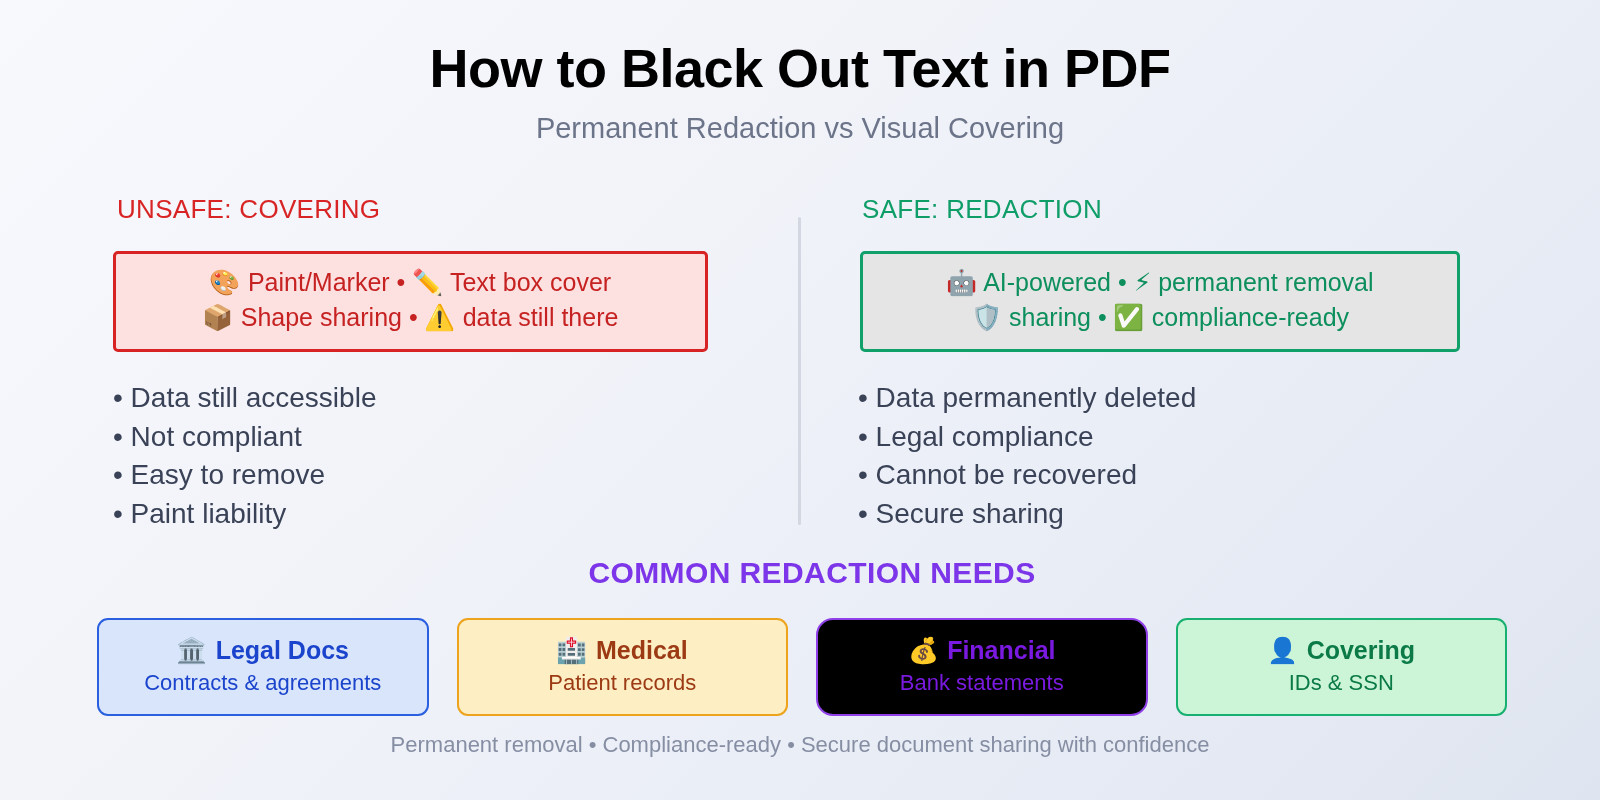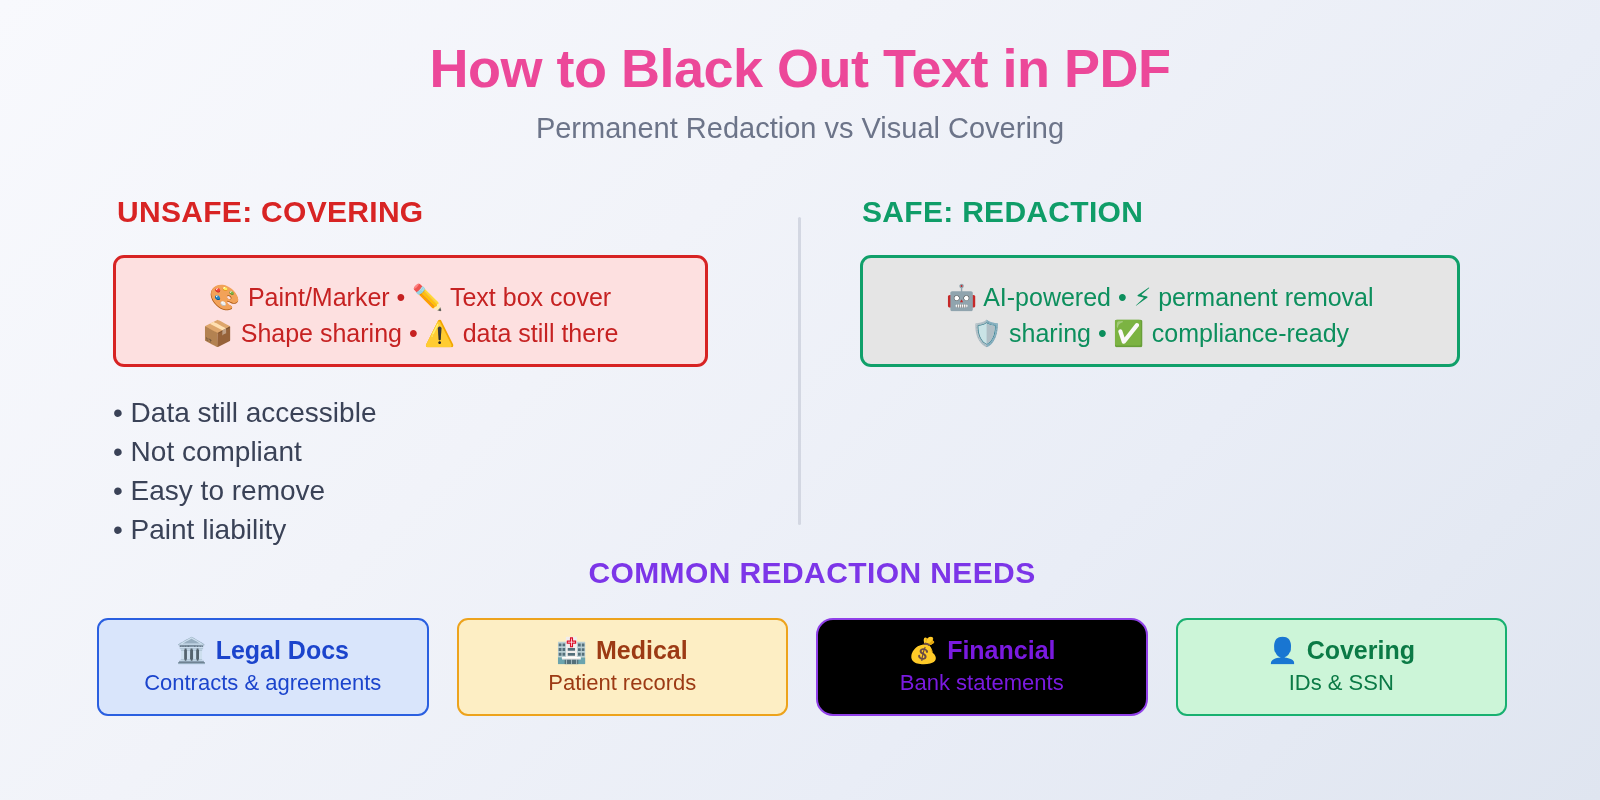--- a/index.html
+++ b/index.html
@@ -24,21 +24,21 @@
   .header {
     position: absolute;
     top: 40px;
     left: 0;
     width: 1600px;
     text-align: center;
   }
   .title {
     font-size: 54px;
     font-weight: bold;
-    color: #ec4899;
+    color: #000000;
     letter-spacing: -0.5px;
     line-height: 1.05;
     margin: 0;
   }
   .subtitle {
     font-size: 29px;
     color: #6c7489;
     margin-top: 16px;
     line-height: 1.1;
   }
@@ -63,33 +63,33 @@
     position: absolute;
     left: 798px;
     top: 22px;
     width: 3px;
     height: 308px;
     background: #d3d7e2;
     border-radius: 2px;
   }
 
   .col-heading {
-    font-size: 30px;
-    font-weight: bold;
+    font-size: 26px;
+    font-weight: normal;
     letter-spacing: 0.3px;
     margin: 0 0 27px 22px;
     line-height: 1.1;
   }
   .col-heading.unsafe { color: #d82424; }
   .col-heading.safe   { color: #0f9d68; }
 
   .tag-box {
     box-sizing: border-box;
-    border-radius: 11px;
-    padding: 22px 16px 13px 16px;
+    border-radius: 5px;
+    padding: 11px 16px 13px 16px;
     text-align: center;
     font-size: 25px;
     line-height: 1.42;
   }
   .tag-box.unsafe {
     width: 595px;
     margin-left: 18px;
     background: #fde0e0;
     border: 3px solid #d72323;
     color: #c62222;
@@ -231,20 +231,26 @@
         </div>
         <div class="tag-line">
           <span class="emoji">🛡️</span>
           <span>sharing</span>
           <span>•</span>
           <span class="emoji">✅</span>
           <span>compliance-ready</span>
         </div>
       </div>
 
+      <ul class="bullets">
+        <li>• Data permanently deleted</li>
+        <li>• Legal compliance</li>
+        <li>• Cannot be recovered</li>
+        <li>• Secure sharing</li>
+      </ul>
     </div>
   </div>
 
   <div class="needs-heading" style="color: rgb(124, 53, 232);">COMMON REDACTION NEEDS</div>
 
   <div class="cards">
     <div class="card" style="background: rgb(217, 229, 251); border-color: rgb(42, 95, 224); color: rgb(27, 68, 204);">
       <div class="card-title">
         <span class="card-icon">🏛️</span><span>Legal Docs</span>
       </div>
@@ -266,14 +272,15 @@
     </div>
 
     <div class="card" style="background: rgb(204, 245, 216); border-color: rgb(24, 176, 112); color: rgb(11, 122, 70);">
       <div class="card-title">
         <span class="card-icon">👤</span><span>Covering</span>
       </div>
       <div class="card-sub">IDs &amp; SSN</div>
     </div>
   </div>
 
+  <div class="footer">Permanent removal • Compliance-ready • Secure document sharing with confidence</div>
 
 </div>
 
 </body></html>

